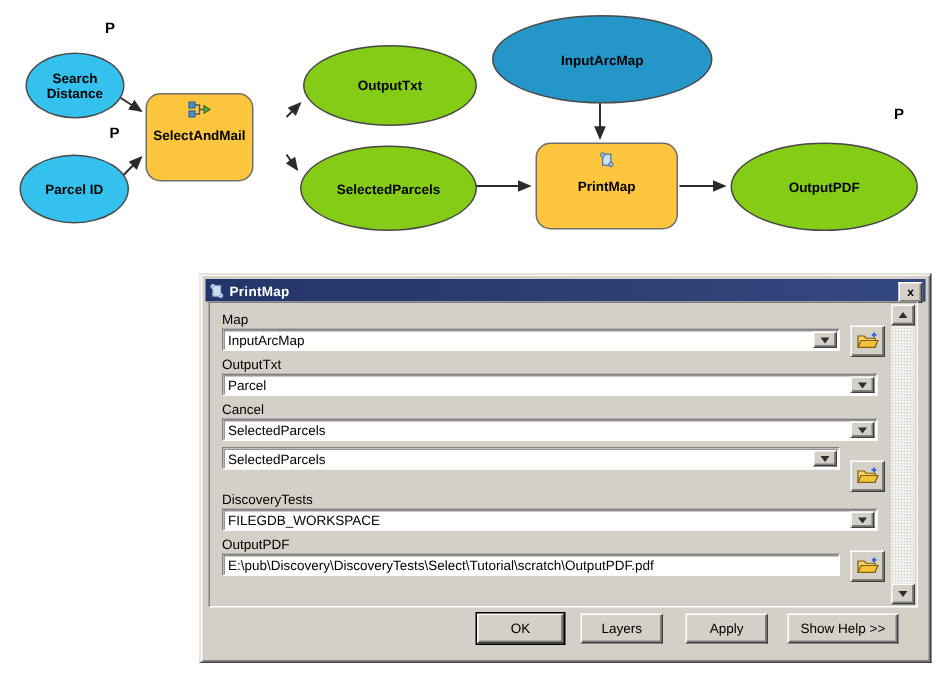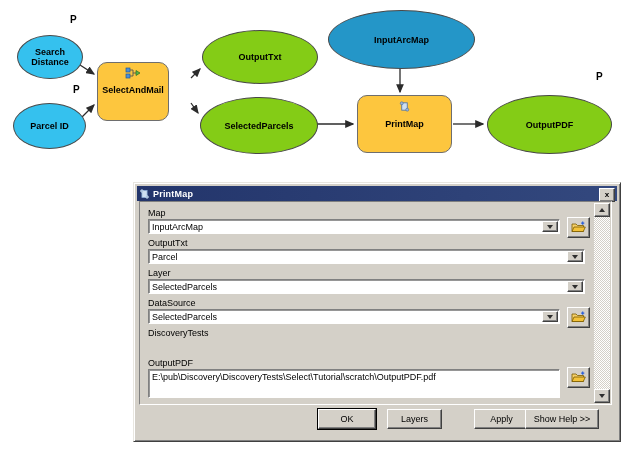--- a/index.html
+++ b/index.html
@@ -49,21 +49,21 @@
   .ddbtn{position:absolute;right:1px;top:1px;bottom:1px;width:14px;background:#d4d0c8;
          border:1px solid;border-color:#ffffff #404040 #404040 #ffffff;
          box-shadow:inset -1px -1px 0 #808080;
          display:flex;align-items:center;justify-content:center;}
   .tri-down{width:0;height:0;border-left:3px solid transparent;border-right:3px solid transparent;
             border-top:4px solid #2e2e2e;}
   .tri-up{width:0;height:0;border-left:3px solid transparent;border-right:3px solid transparent;
           border-bottom:4px solid #2e2e2e;}
   .w-wide{width:437px;}
   .w-browse{width:412px;}
-  .textfield{height:29px;}
+  .textfield{height:15px;}
   .textfield .val{position:absolute;left:3px;top:1px;right:3px;font-size:9px;line-height:12px;
                   white-space:nowrap;overflow:hidden;}
   .browsebtn{position:absolute;left:419px;width:21px;height:19px;background:#d4d0c8;
              border:1px solid;border-color:#ffffff #404040 #404040 #ffffff;
              box-shadow:inset -1px -1px 0 #808080;
              display:flex;align-items:center;justify-content:center;}
 
   
   #vscroll{position:absolute;right:1px;top:1px;bottom:1px;width:16px;
            background-color:#fff;
@@ -190,48 +190,53 @@
         <div class="flabel">OutputTxt</div>
         <div class="combo sunken w-wide">
           <div class="val">Parcel</div>
           <div class="ddbtn">
               <div class="tri-down"></div>
             </div>
         </div>
       </div>
 
       <div class="row" style="top:66px;">
-        <div class="flabel">Layer</div>
+        <div class="flabel">Cancel</div>
         <div class="combo sunken w-wide">
           <div class="val">SelectedParcels</div>
           <div class="ddbtn">
               <div class="tri-down"></div>
             </div>
         </div>
       </div>
 
       <div class="row" style="top:96px;">
-        <div class="flabel">DataSource</div>
         <div class="combo sunken w-browse">
           <div class="val">SelectedParcels</div>
           <div class="ddbtn">
               <div class="tri-down"></div>
             </div>
         </div>
         <div class="browsebtn" style="top:9px;">
           <svg width="15" height="13" viewBox="0 0 15 13">
             <path d="M1 3 h4 l1.5 1.5 H12.5 V10.5 H1 Z" fill="#f6d06b" stroke="#7a5c00" stroke-width="0.8"></path>
             <path d="M1 10.5 L3 6 H14.3 L12.3 10.5 Z" fill="#f3c23a" stroke="#7a5c00" stroke-width="0.8"></path>
             <path d="M11.7 0.6 v3.2 M10.1 2.2 h3.2" stroke="#2b5fd9" stroke-width="1.2" fill="none"></path>
           </svg>
         </div>
       </div>
 
       <div class="row" style="top:126px;">
         <div class="flabel">DiscoveryTests</div>
+        <div class="combo sunken w-wide">
+          <div class="val">FILEGDB_WORKSPACE</div>
+          <div class="ddbtn">
+              <div class="tri-down"></div>
+            </div>
+        </div>
       </div>
 
       <div class="row" style="top:156px;">
         <div class="flabel">OutputPDF</div>
         <div class="textfield sunken w-browse" style="position:relative;">
           <div class="val">E:\pub\Discovery\DiscoveryTests\Select\Tutorial\scratch\OutputPDF.pdf</div>
         </div>
         <div class="browsebtn" style="top:9px;">
           <svg width="15" height="13" viewBox="0 0 15 13">
             <path d="M1 3 h4 l1.5 1.5 H12.5 V10.5 H1 Z" fill="#f6d06b" stroke="#7a5c00" stroke-width="0.8"></path>
@@ -250,21 +255,21 @@
         </div>
       </div>
     </div>
 
     <div class="btn default" style="left:184px;width:56px;align-items:center;">
       <span>OK</span>
     </div>
     <div class="btn" style="left:253px;width:53px;">
       <span>Layers</span>
     </div>
-    <div class="btn" style="left:323px;width:53px;margin-left:17px;">
+    <div class="btn" style="left:323px;width:53px;">
       <span>Apply</span>
     </div>
     <div class="btn" style="left:391px;width:72px;text-align:right;">
       <span>Show Help &gt;&gt;</span>
     </div>
   </div>
 
 </div>
 
 </body></html>

